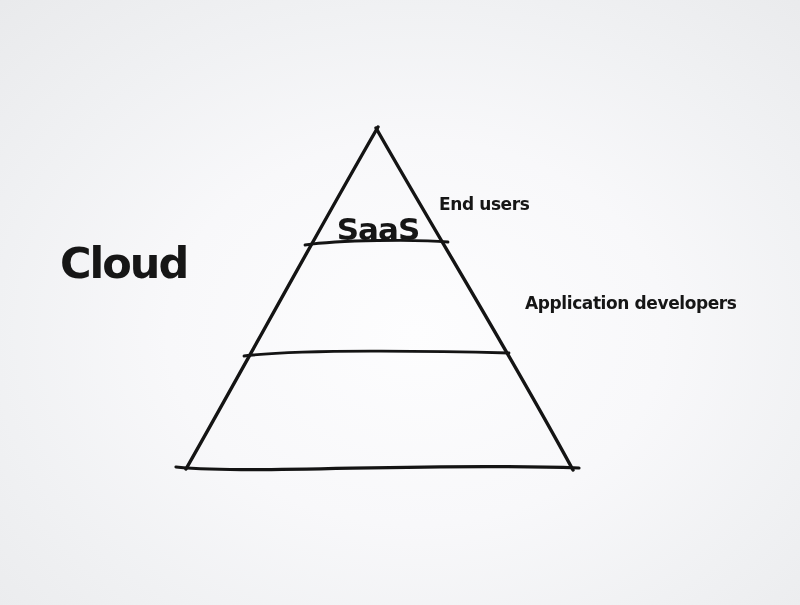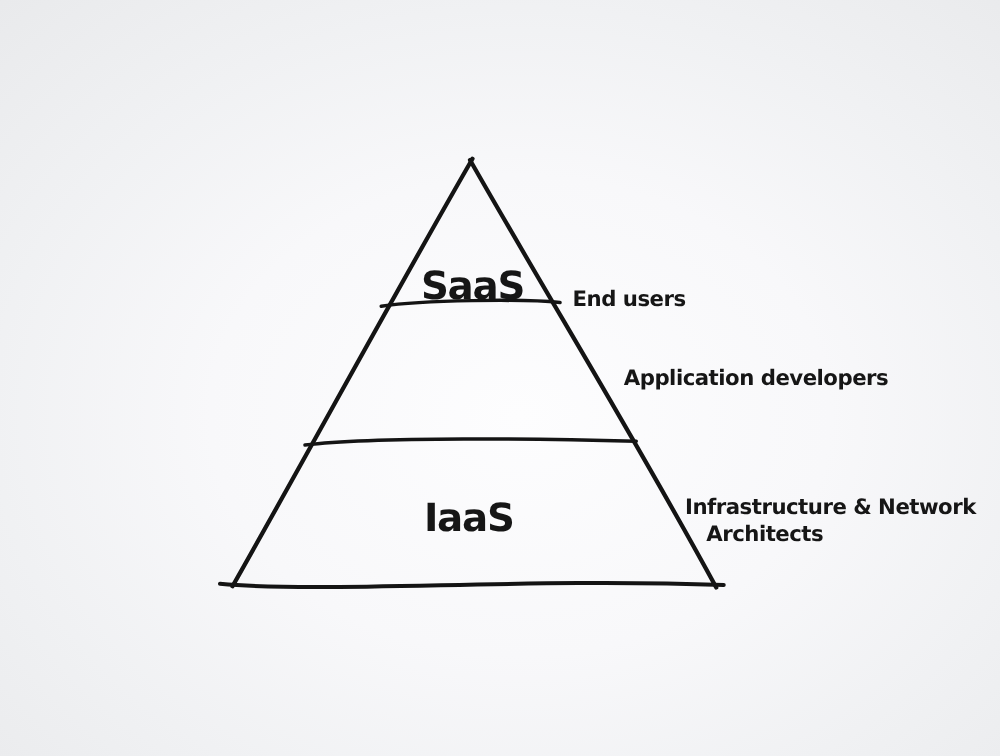--- a/index.html
+++ b/index.html
@@ -49,22 +49,22 @@
   }
   .layer-saas { left: 378px; top: 211px; }
   .layer-paas { left: 377px; top: 286px; }
   .layer-iaas { left: 375px; top: 397px; }
   .audience {
     font-size: 17px;
     font-weight: 700;
     letter-spacing: -0.4px;
     line-height: 22px;
   }
-  .aud-saas { left: 458px; top: 193px; margin-top: 36px; }
-  .aud-paas { left: 499px; top: 292px; }
+  .aud-saas { left: 439px; top: 193px; }
+  .aud-paas { left: 525px; top: 292px; }
   .aud-iaas { left: 548px; top: 395px; }
   .aud-line2 { display: block; margin-left: 17px; }
 </style>
 </head>
 <body>
 
 <div class="canvas">
 
   <svg class="drawing" width="800" height="605" viewBox="0 0 800 605">
 
@@ -73,26 +73,21 @@
     <path d="M 376 128 C 441 242 509 352 573 470" stroke-width="3.4"></path>
 
     <path d="M 176 467 C 262 475 420 462 579 468" stroke-width="3.2"></path>
 
     <path d="M 305 245 C 338 240 418 239 448 242" stroke-width="2.8"></path>
 
     <path d="M 244 356 C 300 349 438 351 509 353" stroke-width="2.8"></path>
   </svg>
 
   <div class="txt title">
-    <br>
+    <span>Cloud</span><br>
   </div>
 
   <div class="txt layer-label layer-saas">SaaS</div>
-  <div class="txt layer-label layer-iaas">IaaS</div>
 
   <div class="txt audience aud-saas">End users</div>
   <div class="txt audience aud-paas">Application developers</div>
-  <div class="txt audience aud-iaas">
-    <span>Infrastructure &amp; Network</span>
-    <span class="aud-line2">Architects</span>
-  </div>
 
 </div>
 
 </body></html>

